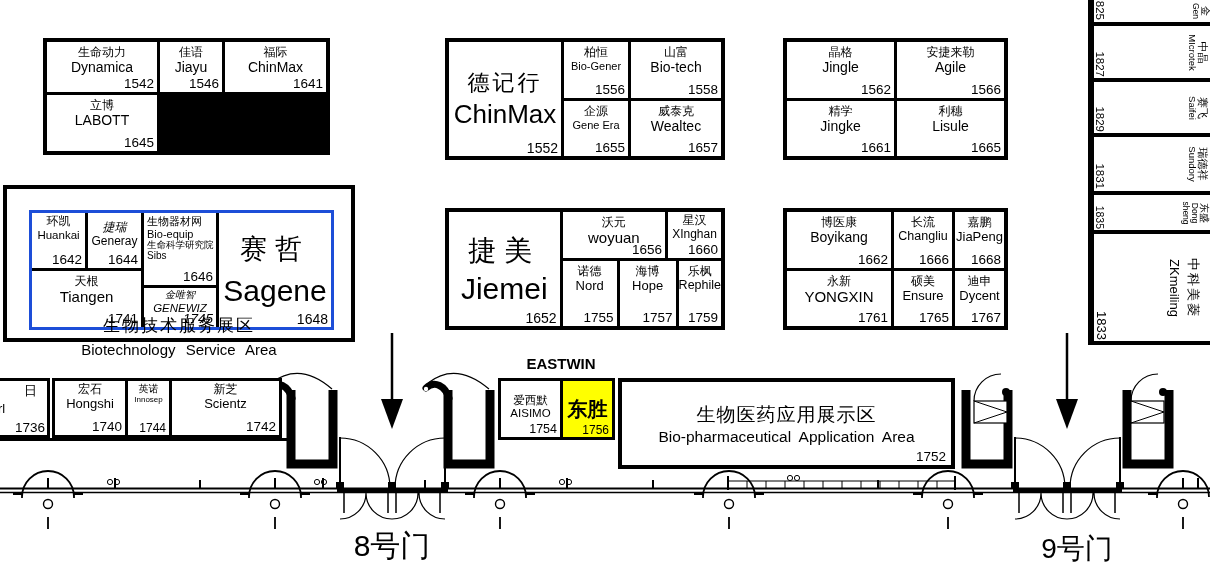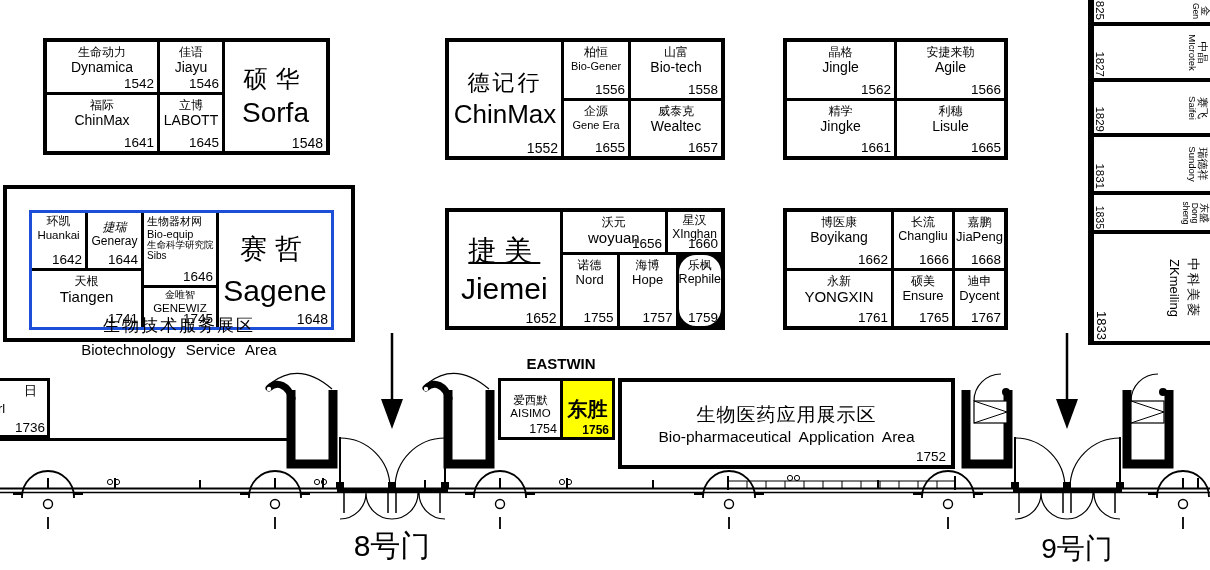--- a/index.html
+++ b/index.html
@@ -181,25 +181,20 @@
     <div class="b">
         <div class="cn">生命动力</div>
         <div class="en">Dynamica</div>
         <div class="num">1542</div>
       </div>
     <div class="b">
         <div class="cn">佳语</div>
         <div class="en">Jiayu</div>
         <div class="num">1546</div>
       </div>
-    <div class="b big" style="grid-column:3;grid-row:1/3;">
-        <div class="cn">硕华</div>
-        <div class="en">Sorfa</div>
-        <div class="num">1548</div>
-      </div>
     <div class="b">
         <div class="cn">福际</div>
         <div class="en">ChinMax</div>
         <div class="num">1641</div>
       </div>
     <div class="b">
         <div class="cn">立博</div>
         <div class="en">LABOTT</div>
         <div class="num">1645</div>
       </div>
@@ -278,44 +273,44 @@
           </div>
       </div>
       <div class="mlcol" style="width:72px;">
         <div class="b" id="bioequip" style="height:72px;">
           <div class="l1">生物器材网</div>
           <div class="l2">Bio-equip</div>
           <div class="l3">生命科学研究院</div>
           <div class="l4">Sibs</div>
           <div class="num">1646</div>
         </div>
-        <div class="b" id="genewiz" style="flex:1;">
+        <div class="b" id="genewiz" style="flex:1;font-style:italic;">
             <div class="cn">金唯智</div>
             <div class="en">GENEWIZ</div>
             <div class="num">1745</div>
           </div>
       </div>
       <div class="b big" style="flex:1;gap:7px;">
           <div class="cn" style="font-size:27px;">赛哲</div>
           <div class="en" style="font-size:30px;">Sagene</div>
           <div class="num">1648</div>
         </div>
     </div>
     <div class="arealabel-cn">生物技术服务展区</div>
     <div class="arealabel-en">Biotechnology  Service Area</div>
   </div>
 
   <div class="flexblk" style="left:445px;top:208px;width:280px;height:122px;">
     <div class="b big" style="width:112px;">
-        <div class="cn" style="font-size:28px;text-decoration:underline;">捷美</div>
+        <div class="cn" style="font-size:28px;">捷美</div>
         <div class="en" style="font-size:30px;">Jiemei</div>
         <div class="num">1652</div>
       </div>
     <div style="flex:1;display:flex;flex-direction:column;gap:3px;">
-      <div class="mlrow" style="height:40px;">
+      <div class="mlrow" style="height:46px;">
         <div class="b" style="flex:1;">
             <div class="cn">沃元</div>
             <div class="en" style="font-size:15px;">woyuan</div>
             <div class="num">1656</div>
           </div>
         <div class="b" style="width:53px;">
             <div class="cn" style="font-size:12px;padding-top:1px;">星汉</div>
             <div class="en" style="font-size:12px;">XInghan</div>
             <div class="num">1660</div>
           </div>
@@ -324,21 +319,21 @@
         <div class="b" style="width:54px;">
             <div class="cn" style="font-size:12px;">诺德</div>
             <div class="en" style="font-size:13px;">Nord</div>
             <div class="num">1755</div>
           </div>
         <div class="b" style="width:56px;">
             <div class="cn" style="font-size:12px;">海博</div>
             <div class="en" style="font-size:13px;">Hope</div>
             <div class="num">1757</div>
           </div>
-        <div class="b" style="flex:1;border-radius:17px;">
+        <div class="b" style="flex:1;">
             <div class="cn" style="font-size:12px;">乐枫</div>
             <div class="en" style="font-size:12.5px;">Rephile</div>
             <div class="num">1759</div>
           </div>
       </div>
     </div>
   </div>
 
   <div class="blk" style="left:783px;top:208px;width:225px;height:122px;grid-template-columns:104px 58px 1fr;grid-template-rows:1fr 1fr;">
     <div class="b">
@@ -372,31 +367,48 @@
         <div class="num">1767</div>
       </div>
   </div>
 
   <div id="partialbooth">
     <div class="cn">日</div>
     <div class="en">rl</div>
     <div class="num">1736</div>
   </div>
 
+  <div class="blk" style="left:52px;top:378px;width:230px;height:60px;border-width:3px;grid-template-columns:70px 41px 1fr;grid-template-rows:1fr;">
+    <div class="b">
+        <div class="cn" style="font-size:12px;padding-top:1px;">宏石</div>
+        <div class="en" style="font-size:13px;">Hongshi</div>
+        <div class="num">1740</div>
+      </div>
+    <div class="b">
+        <div class="cn" style="font-size:10px;padding-top:2px;">英诺</div>
+        <div class="en" style="font-size:8px;">Innosep</div>
+        <div class="num" style="font-size:12px;">1744</div>
+      </div>
+    <div class="b">
+        <div class="cn" style="font-size:12px;padding-top:1px;">新芝</div>
+        <div class="en" style="font-size:13px;">Scientz</div>
+        <div class="num">1742</div>
+      </div>
+  </div>
 
   <div id="eastwinlabel">EASTWIN</div>
   <div class="blk" style="left:498px;top:378px;width:117px;height:62px;border-width:3px;grid-template-columns:59px 1fr;grid-template-rows:1fr;">
     <div class="b">
         <div class="cn" style="font-size:11.5px;padding-top:12px;">爱西默</div>
         <div class="en" style="font-size:11.5px;">AISIMO</div>
         <div class="num" style="font-size:12.5px;">1754</div>
       </div>
     <div class="b hl center">
         <div class="cn">东胜</div>
-        <div class="num" style="font-size:12px;font-weight:bold;">1756</div>
+        <div class="num" style="font-size:12px;">1756</div>
       </div>
   </div>
 
   <div id="biopharma">
     <div class="cn">生物医药应用展示区</div>
     <div class="en">Bio-pharmaceutical Application  Area</div>
     <div class="num">1752</div>
   </div>
 
   <div id="strip">

